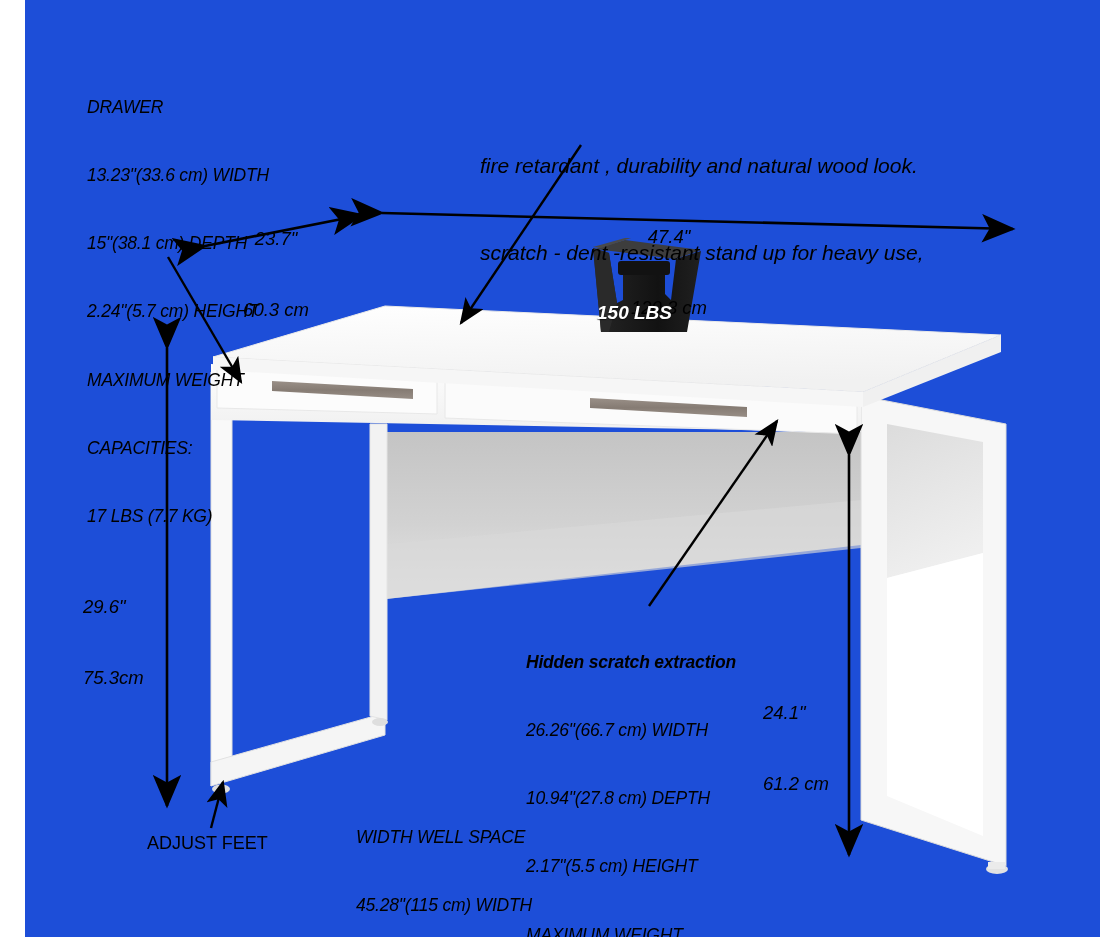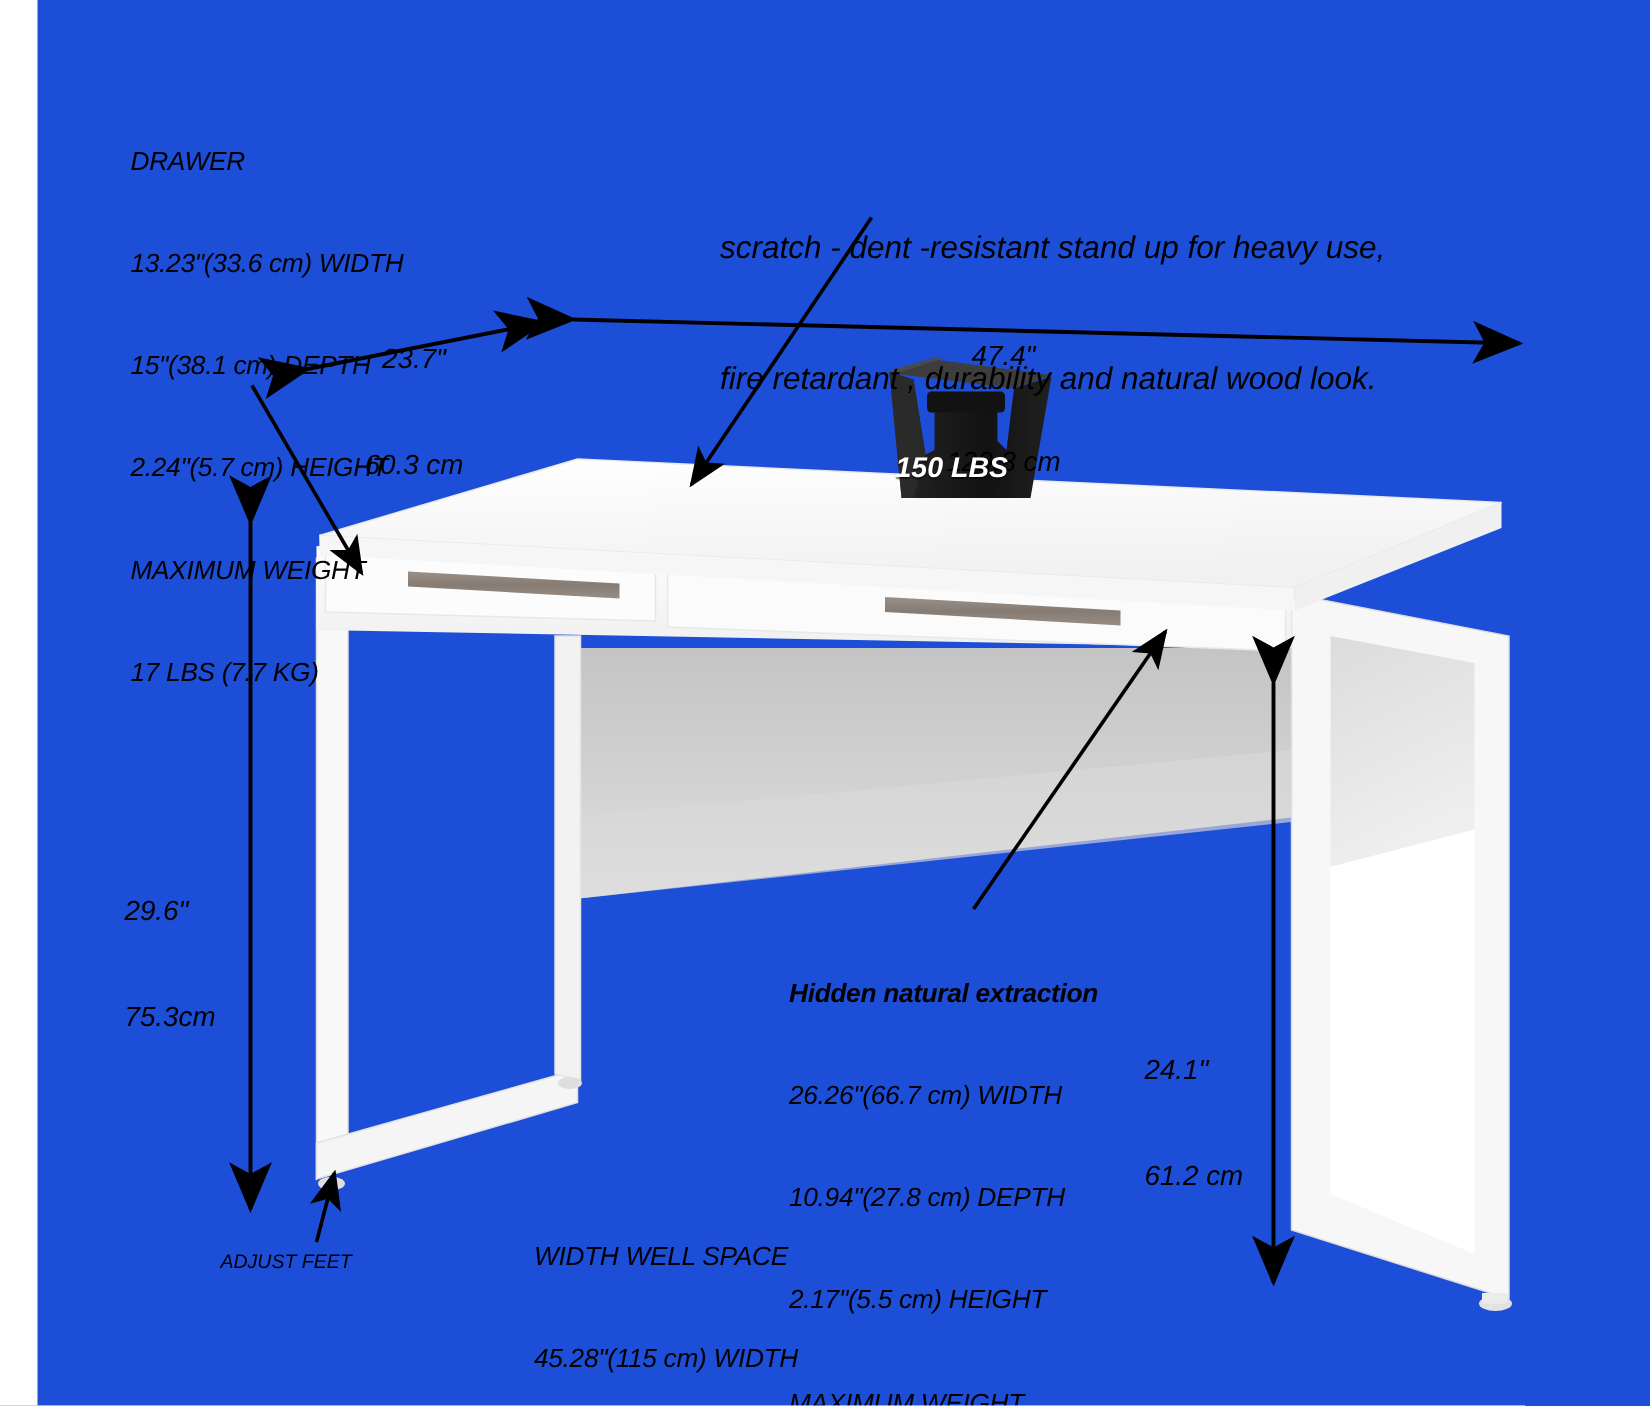--- a/index.html
+++ b/index.html
@@ -54,22 +54,21 @@
     position: absolute;
     font-style: italic;
     font-size: 21px;
     color: #000000;
     line-height: 1.38;
     white-space: pre;
   }
   .headline .ln { display: block; }
   .feet-label {
     position: absolute;
-    font-style: italic;
-    font-size: 13px;
+    font-size: 18px;
     color: #000000;
     white-space: pre;
     text-align: center;
   }
   .weight-label {
     position: absolute;
     font-style: italic;
     font-weight: bold;
     font-size: 19px;
     color: #ffffff;
@@ -186,26 +185,27 @@
       <line x1="186" y1="828" x2="198" y2="782" marker-end="url(#ahs)"></line>
     </g>
   </svg>
 
   <div class="note blk" style="left:62px; top:50px;">
     <span class="ln">DRAWER</span>
     <span class="ln">13.23"(33.6 cm) WIDTH</span>
     <span class="ln">15"(38.1 cm) DEPTH</span>
     <span class="ln">2.24"(5.7 cm) HEIGHT</span>
     <span class="ln">MAXIMUM WEIGHT</span>
+    <span class="ln">CAPACITIES:</span>
     <span class="ln">17 LBS (7.7 KG)</span>
   </div>
 
   <div class="headline" style="left:455px; top:94px;">
+    <span class="ln">fire retardant , durability and natural wood look.</span>
     <span class="ln">scratch - dent -resistant stand up for heavy use,</span>
-    <span class="ln">fire retardant , durability and natural wood look.</span>
   </div>
 
   <div class="dim" style="left:196px; top:180px; width:110px;">
     <span class="ln">23.7"</span>
     <span class="ln">60.3 cm</span>
   </div>
 
   <div class="dim" style="left:589px; top:178px; width:110px;">
     <span class="ln">47.4"</span>
     <span class="ln">120.3 cm</span>
@@ -215,21 +215,21 @@
     <span class="ln">29.6"</span>
     <span class="ln">75.3cm</span>
   </div>
 
   <div class="dim" style="left:738px; top:654px; width:100px; text-align:left;">
     <span class="ln">24.1"</span>
     <span class="ln">61.2 cm</span>
   </div>
 
   <div class="note blk" style="left:501px; top:605px;">
-    <span class="ln blk-hd">Hidden natural extraction</span>
+    <span class="ln blk-hd">Hidden scratch extraction</span>
     <span class="ln">26.26"(66.7 cm) WIDTH</span>
     <span class="ln">10.94"(27.8 cm) DEPTH</span>
     <span class="ln">2.17"(5.5 cm) HEIGHT</span>
     <span class="ln">MAXIMUM WEIGHT</span>
     
     
   </div>
 
   <div class="note blk" style="left:331px; top:780px;">
     <span class="ln">WIDTH WELL SPACE</span>

